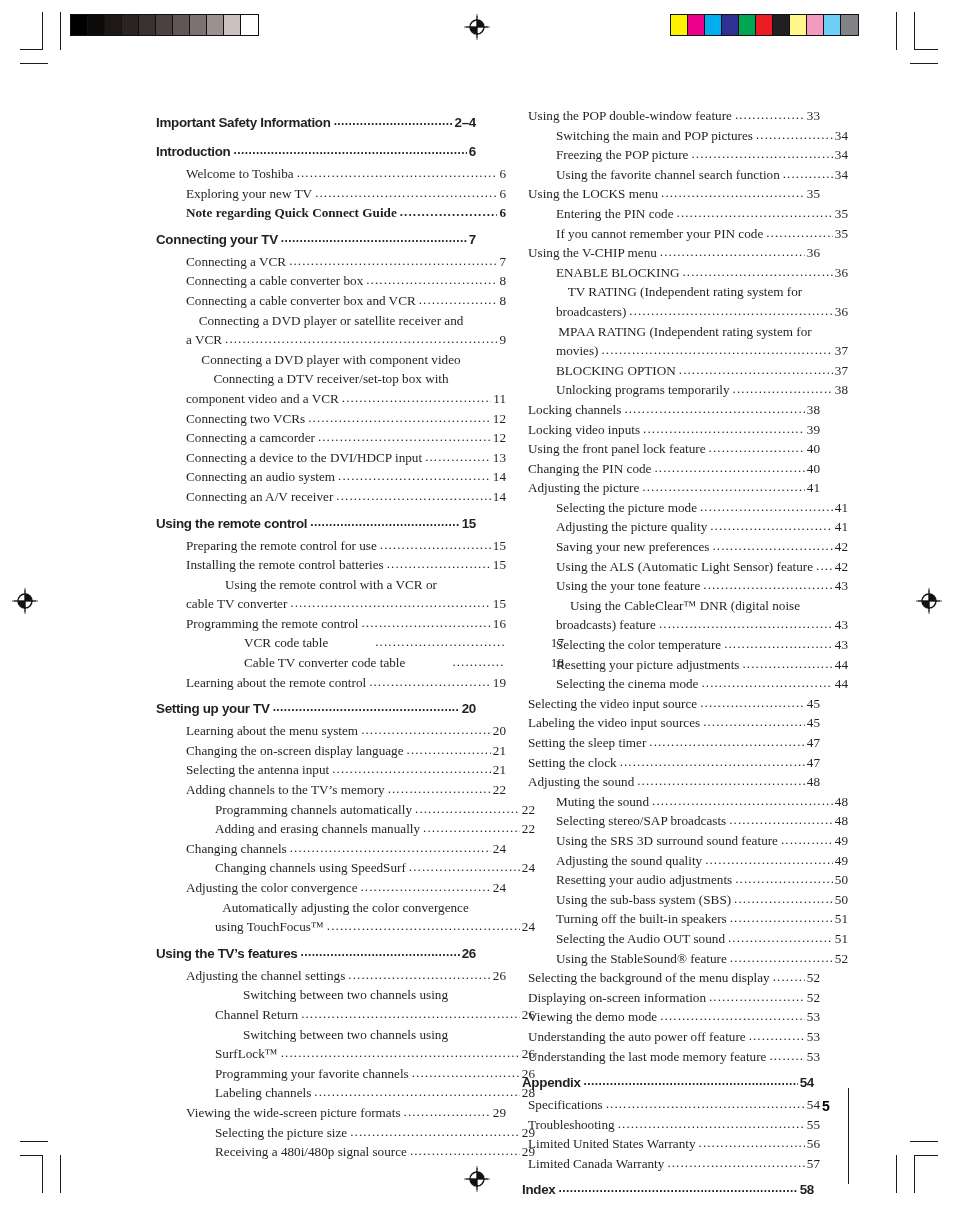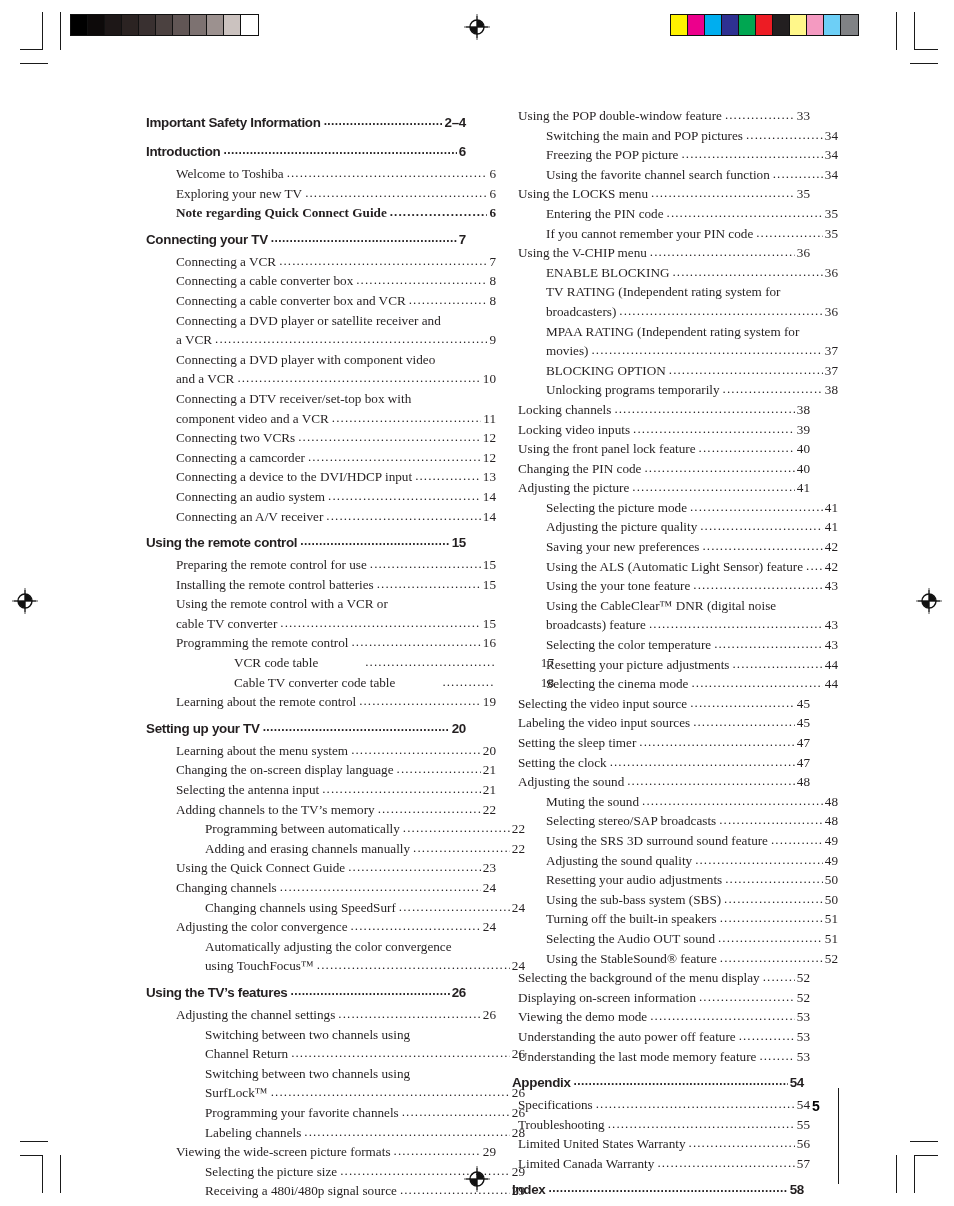--- a/index.html
+++ b/index.html
@@ -34,21 +34,21 @@
     width: 17px;
     height: 20px;
     border-right: 1px solid #111;
     box-sizing: border-box;
   }
   .step-wedge div:last-child, .color-bar div:last-child { border-right: none; }
 
   
   .page-body {
     position: absolute;
-    left: 0; top: 0;
+    left: 10px; top: 0;
     width: 836px; height: 1206px;
   }
 
   .col {
     position: absolute;
     top: 106px;
   }
   .col-left  { left: 146px; width: 320px; }
   .col-right { left: 512px; width: 292px; }
 
@@ -121,20 +121,21 @@
     top: -2px;
   }
   .pg { flex: 0 0 auto; white-space: pre; }
 
   
   .wrap-first {
     display: block;
     font-size: 13.2px;
     line-height: 19.6px;
     color: #231f20;
+    text-align: center;
   }
   .wrap-first.l1 { padding-left: 30px; }
   .wrap-first.l2 { padding-left: 59px; }
   .col-right .wrap-first.l2 { padding-left: 34px; }
 
   
   .folio {
     position: absolute;
     left: 812px;
     top: 1098px;
@@ -298,25 +299,20 @@
         <span class="lead"></span>
         <span class="pg">8</span>
       </div>
       <div class="wrap-first l1">Connecting a DVD player or satellite receiver and</div>
       <div class="entry lvl1">
         <span class="txt">a VCR</span>
         <span class="lead"></span>
         <span class="pg">9</span>
       </div>
       <div class="wrap-first l1">Connecting a DVD player with component video</div>
-      <div class="entry lvl1">
-        <span class="txt">and a VCR</span>
-        <span class="lead"></span>
-        <span class="pg">10</span>
-      </div>
       <div class="wrap-first l1">Connecting a DTV receiver/set-top box with</div>
       <div class="entry lvl1">
         <span class="txt">component video and a VCR</span>
         <span class="lead"></span>
         <span class="pg">11</span>
       </div>
       <div class="entry lvl1">
         <span class="txt">Connecting two VCRs</span>
         <span class="lead"></span>
         <span class="pg">12</span>
@@ -401,33 +397,28 @@
         <span class="txt">Selecting the antenna input</span>
         <span class="lead"></span>
         <span class="pg">21</span>
       </div>
       <div class="entry lvl1">
         <span class="txt">Adding channels to the TV’s memory</span>
         <span class="lead"></span>
         <span class="pg">22</span>
       </div>
       <div class="entry lvl2">
-        <span class="txt">Programming between automatically</span>
+        <span class="txt">Programming channels automatically</span>
         <span class="lead"></span>
         <span class="pg">22</span>
       </div>
       <div class="entry lvl2">
         <span class="txt">Adding and erasing channels manually</span>
         <span class="lead"></span>
         <span class="pg">22</span>
-      </div>
-      <div class="entry lvl1">
-        <span class="txt">Using the Quick Connect Guide</span>
-        <span class="lead"></span>
-        <span class="pg">23</span>
       </div>
       <div class="entry lvl1">
         <span class="txt">Changing channels</span>
         <span class="lead"></span>
         <span class="pg">24</span>
       </div>
       <div class="entry lvl2">
         <span class="txt">Changing channels using SpeedSurf</span>
         <span class="lead"></span>
         <span class="pg">24</span>

